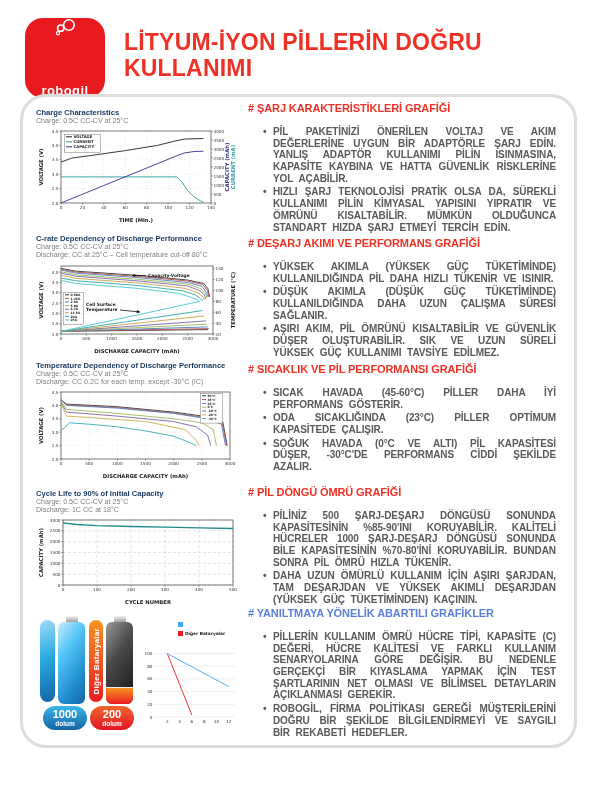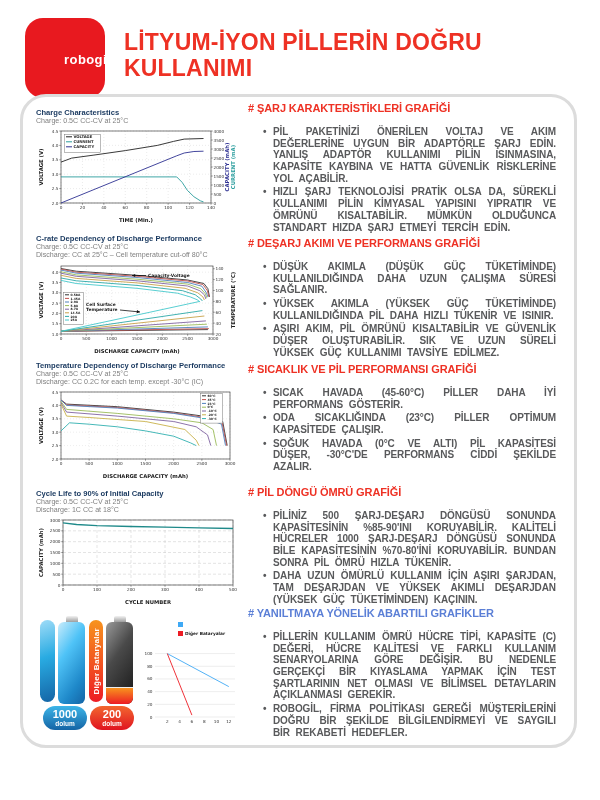--- a/index.html
+++ b/index.html
@@ -2,21 +2,21 @@
 <html><head>
 <meta charset="utf-8">
 <style>
   html,body{margin:0;padding:0;background:#ffffff;}
   body{width:600px;height:800px;position:relative;overflow:hidden;
        font-family:"Liberation Sans","DejaVu Sans",sans-serif;}
   .page{position:absolute;inset:0;background:#ffffff;}
 
   
   .logo{position:absolute;left:25px;top:18px;width:80px;height:80px;background:#e8191f;
-        border-radius:18px;display:flex;flex-direction:row;align-items:center;justify-content:center;gap:45px;}
+        border-radius:18px;display:flex;flex-direction:column;align-items:center;justify-content:center;gap:45px;}
   .logo svg{display:block;}
   .logo-text{color:#fff;font-size:13px;font-weight:700;letter-spacing:.4px;margin-top:2px;}
   .title{position:absolute;left:116px;top:22px;width:400px;margin:8px;color:#ee3124;
          font-size:23px;font-weight:800;line-height:1.12;letter-spacing:.2px;}
 
   
   .card{position:absolute;left:20px;top:94px;width:551px;height:648px;
         border:3px solid #dcdcdc;border-radius:26px;background:#fff;}
 
   
@@ -451,22 +451,22 @@
     <h2 class="sec-head" data-accent="red"># ŞARJ KARAKTERİSTİKLERİ GRAFİĞİ</h2>
     <ul class="bullets">
         <li>PİL PAKETİNİZİ ÖNERİLEN VOLTAJ VE AKIM DEĞERLERİNE UYGUN BİR ADAPTÖRLE ŞARJ EDİN. YANLIŞ ADAPTÖR KULLANIMI PİLİN ISINMASINA, KAPASİTE KAYBINA VE HATTA GÜVENLİK RİSKLERİNE YOL AÇABİLİR.</li>
         <li>HIZLI ŞARJ TEKNOLOJİSİ PRATİK OLSA DA, SÜREKLİ KULLANIMI PİLİN KİMYASAL YAPISINI YIPRATIR VE ÖMRÜNÜ KISALTABİLİR. MÜMKÜN OLDUĞUNCA STANDART HIZDA ŞARJ ETMEYİ TERCİH EDİN.</li>
       </ul>
   </section>
 
   <section class="section" style="top:237px">
     <h2 class="sec-head" data-accent="red"># DEŞARJ AKIMI VE PERFORMANS GRAFİĞİ</h2>
     <ul class="bullets">
+        <li>YÜKSEK AKIMLA (YÜKSEK GÜÇ TÜKETİMİNDE) KULLANILDIĞINDA PİL DAHA HIZLI TÜKENİR VE ISINIR.</li>
         <li>DÜŞÜK AKIMLA (DÜŞÜK GÜÇ TÜKETİMİNDE) KULLANILDIĞINDA DAHA UZUN ÇALIŞMA SÜRESİ SAĞLANIR.</li>
-        <li>YÜKSEK AKIMLA (YÜKSEK GÜÇ TÜKETİMİNDE) KULLANILDIĞINDA PİL DAHA HIZLI TÜKENİR VE ISINIR.</li>
         <li>AŞIRI AKIM, PİL ÖMRÜNÜ KISALTABİLİR VE GÜVENLİK DÜŞER OLUŞTURABİLİR. SIK VE UZUN SÜRELİ YÜKSEK GÜÇ KULLANIMI TAVSİYE EDİLMEZ.</li>
       </ul>
   </section>
 
   <section class="section" style="top:363px">
     <h2 class="sec-head" data-accent="red"># SICAKLIK VE PİL PERFORMANSI GRAFİĞİ</h2>
     <ul class="bullets">
         <li>SICAK HAVADA (45-60°C) PİLLER DAHA İYİ PERFORMANS GÖSTERİR.</li>
         <li>ODA SICAKLIĞINDA (23°C) PİLLER OPTİMUM KAPASİTEDE ÇALIŞIR.</li>
         <li>SOĞUK HAVADA (0°C VE ALTI) PİL KAPASİTESİ DÜŞER, -30°C'DE PERFORMANS CİDDİ ŞEKİLDE AZALIR.</li>

